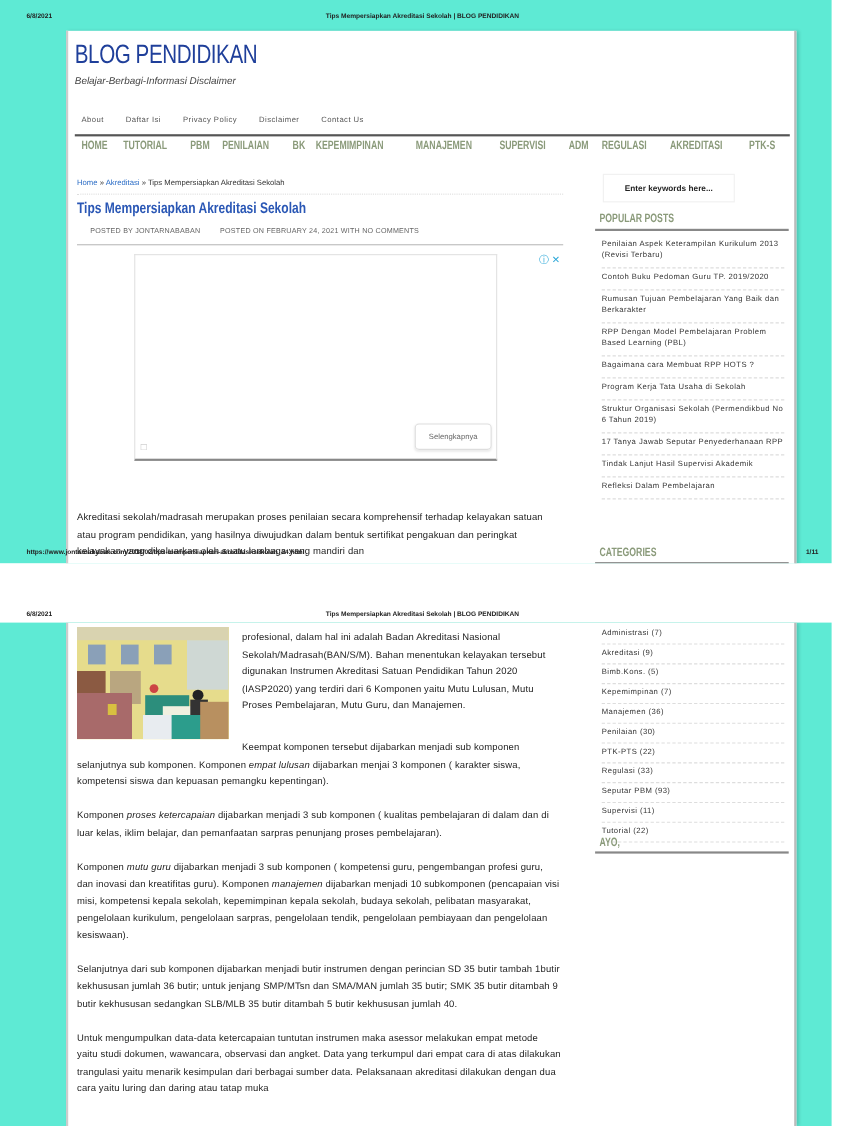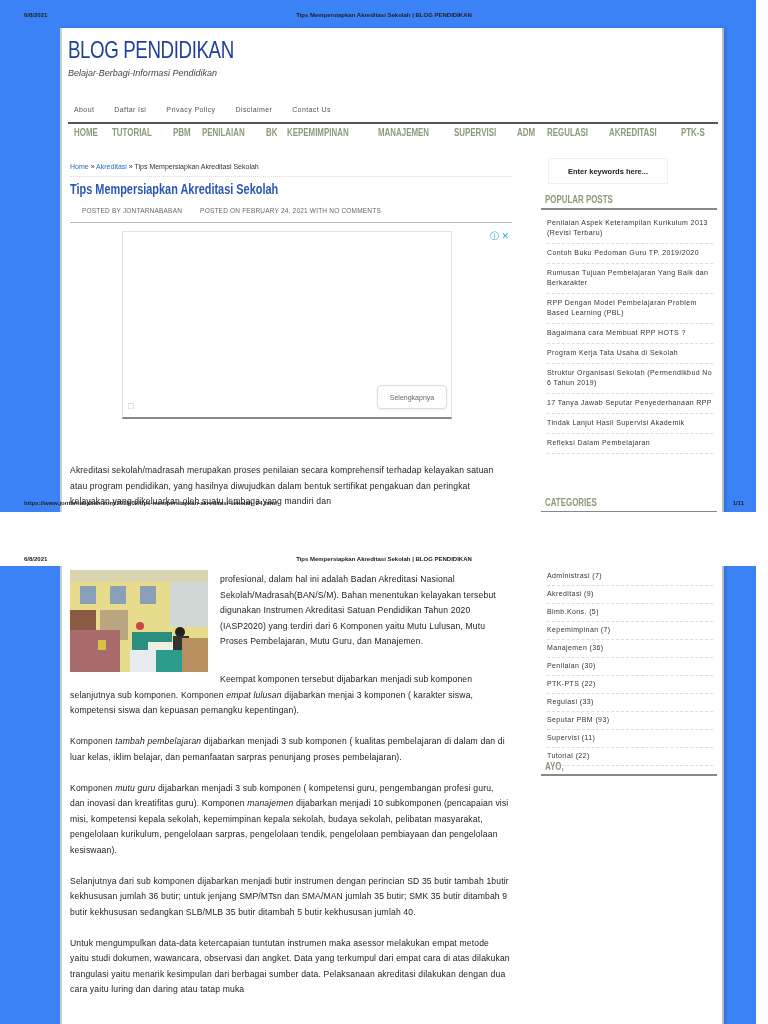--- a/index.html
+++ b/index.html
@@ -1,17 +1,17 @@
 <!DOCTYPE html>
 <html><head>
 <meta charset="utf-8">
 <style>
   * { box-sizing: border-box; margin: 0; padding: 0; }
   body { width: 768px; height: 1024px; background: #fff; position: relative; overflow: hidden; font-family: "Liberation Sans", sans-serif; color: #333; }
-  .page { position: absolute; left: 0; width: 756px; height: 512px; overflow: hidden; background: #3b82f6; }
+  .page { position: absolute; left: 0; width: 756px; height: 512px; overflow: hidden; background: #5eead4; }
   .page.p1 { top: 0; }
   .page.p2 { top: 547px; height: 477px; }
   .hdr-line { position: absolute; top: 12px; left: 0; width: 768px; font-size: 6px; color: #222; font-weight: bold; }
   .hdr-line .date { position: absolute; left: 24px; }
   .hdr-line .ttl { position: absolute; left: 0; width: 768px; text-align: center; }
   .ftr-line { position: absolute; top: 520px; left: 0; width: 768px; font-size: 6px; color: #222; font-weight: bold; }
   .ftr-line .url { position: absolute; left: 24px; }
   .ftr-line .pg { position: absolute; right: 24px; }
   .frame { position: absolute; left: 60px; width: 664px; background: #fff; border-left: 2px solid #ccc; border-right: 2px solid #bbb; box-shadow: 2px 0 3px rgba(0,0,0,0.15); }
   .p1 .frame { top: 28px; height: 490px; }
@@ -50,21 +50,21 @@
 <body>
 
 <div class="page p1">
   <div class="hdr-line">
     <span class="date">6/8/2021</span>
     <span class="ttl">Tips Mempersiapkan Akreditasi Sekolah | BLOG PENDIDIKAN</span>
   </div>
 
   <div class="frame">
     <div class="blog-title">BLOG PENDIDIKAN</div>
-    <div class="tagline">Belajar-Berbagi-Informasi Pendidikan</div>
+    <div class="tagline">Belajar-Berbagi-Informasi Disclaimer</div>
 
     <div class="topnav">
       <span>About</span>
       <span>Daftar Isi</span>
       <span>Privacy Policy</span>
       <span>Disclaimer</span>
       <span>Contact Us</span>
     </div>
     <div class="mainnav-line"></div>
     <div class="mainnav">
@@ -159,21 +159,21 @@
         <circle cx="70" cy="56" r="4" fill="#c44"></circle>
         <rect x="28" y="70" width="8" height="10" fill="#d8c040"></rect>
         <rect x="112" y="68" width="26" height="34" fill="#b89060"></rect>
       </svg>
     </div>
 
     <div class="body-text" style="position:absolute; left:158px; top:6px; width:290px;">profesional, dalam hal ini adalah Badan Akreditasi Nasional Sekolah/Madrasah(BAN/S/M). Bahan menentukan kelayakan tersebut digunakan Instrumen Akreditasi Satuan Pendidikan Tahun 2020 (IASP2020) yang terdiri dari 6 Komponen yaitu Mutu Lulusan, Mutu Proses Pembelajaran, Mutu Guru, dan Manajemen.</div>
 
     <div class="body-text body-wrap" style="position:absolute; left:8px; top:106px; width:440px;">
       <p class="para" style="text-indent:150px;"><span>Keempat komponen tersebut dijabarkan menjadi sub komponen selanjutnya sub komponen. Komponen </span><em>empat lulusan</em><span> dijabarkan menjai 3 komponen ( karakter siswa, kompetensi siswa dan kepuasan pemangku kepentingan).</span></p>
-      <p class="para"><span>Komponen </span><em>tambah pembelajaran</em><span> dijabarkan menjadi 3 sub komponen ( kualitas pembelajaran di dalam dan di luar kelas, iklim belajar, dan pemanfaatan sarpras penunjang proses pembelajaran).</span></p>
+      <p class="para"><span>Komponen </span><em>proses ketercapaian</em><span> dijabarkan menjadi 3 sub komponen ( kualitas pembelajaran di dalam dan di luar kelas, iklim belajar, dan pemanfaatan sarpras penunjang proses pembelajaran).</span></p>
       <p class="para"><span>Komponen </span><em>mutu guru</em><span> dijabarkan menjadi 3 sub komponen ( kompetensi guru, pengembangan profesi guru, dan inovasi dan kreatifitas guru). Komponen </span><em>manajemen</em><span> dijabarkan menjadi 10 subkomponen (pencapaian visi misi, kompetensi kepala sekolah, kepemimpinan kepala sekolah, budaya sekolah, pelibatan masyarakat, pengelolaan kurikulum, pengelolaan sarpras, pengelolaan tendik, pengelolaan pembiayaan dan pengelolaan kesiswaan).</span></p>
       <p class="para">Selanjutnya dari sub komponen dijabarkan menjadi butir instrumen dengan perincian SD 35 butir tambah 1butir kekhususan jumlah 36 butir; untuk jenjang SMP/MTsn dan SMA/MAN jumlah 35 butir; SMK 35 butir ditambah 9 butir kekhususan sedangkan SLB/MLB 35 butir ditambah 5 butir kekhususan jumlah 40.</p>
       <p class="para">Untuk mengumpulkan data-data ketercapaian tuntutan instrumen maka asessor melakukan empat metode yaitu studi dokumen, wawancara, observasi dan angket. Data yang terkumpul dari empat cara di atas dilakukan trangulasi yaitu menarik kesimpulan dari berbagai sumber data. Pelaksanaan akreditasi dilakukan dengan dua cara yaitu luring dan daring atau tatap muka</p>
     </div>
 
     <ul class="widget-list cat-list" style="top:2px;">
       <li>Administrasi (7)</li>
       <li>Akreditasi (9)</li>
       <li>Bimb.Kons. (5)</li>
       <li>Kepemimpinan (7)</li>

